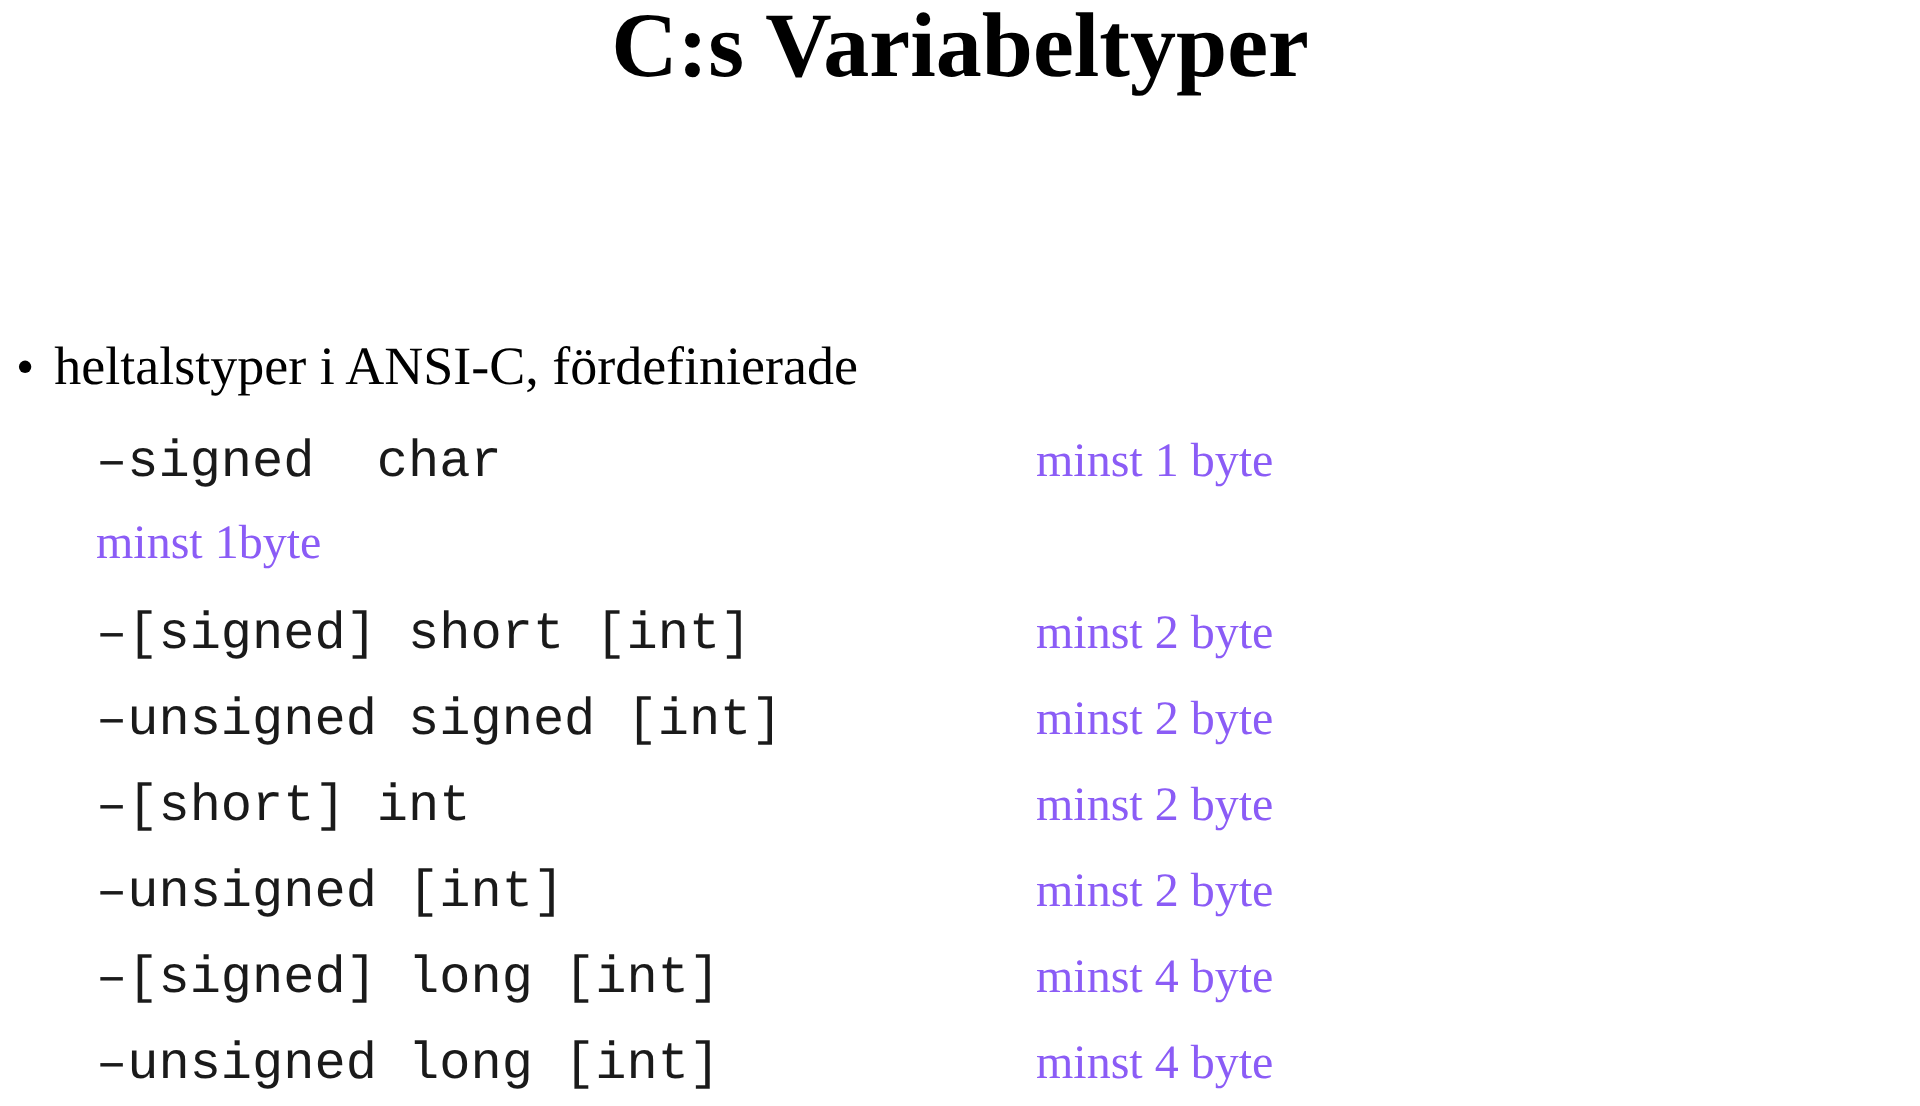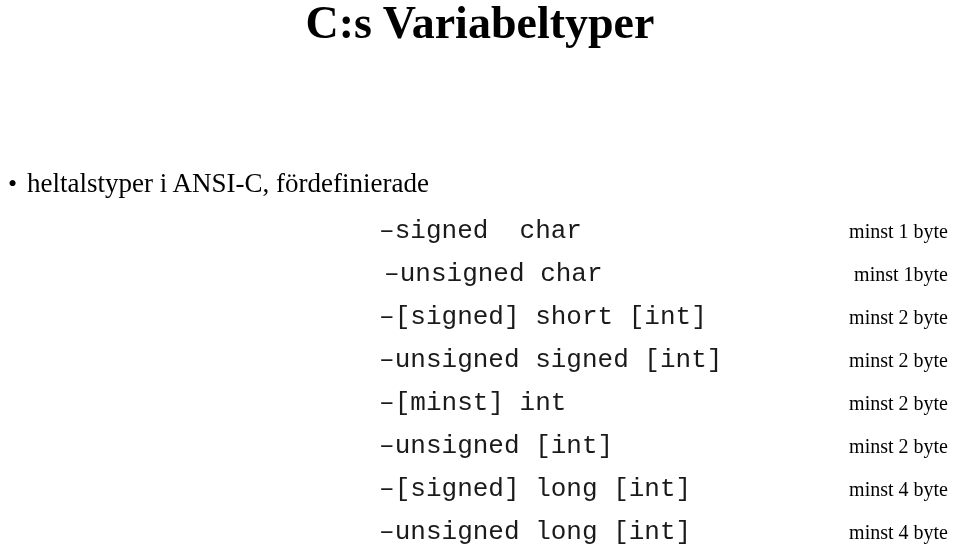--- a/index.html
+++ b/index.html
@@ -89,33 +89,32 @@
   #type-list {
     position: absolute;
     left: 48px;
     top: 216px;
     width: 900px;
   }
   .type-row {
     display: flex;
     align-items: baseline;
     height: 43px;
-    justify-content: flex-end;
   }
   .type-decl {
     width: 470px;
     font-family: "Liberation Mono", monospace;
     font-size: 26px;
     color: #1a1a1a;
     white-space: pre;
   }
   .type-size {
     font-family: "Liberation Serif", serif;
-    font-size: 20px;
-    color: #000000;
+    font-size: 24px;
+    color: #8b5cf6;
     white-space: nowrap;
   }
 </style>
 </head>
 <body>
 
 <div id="slide">
 
   <div id="slide-title">C:s Variabeltyper</div>
 
@@ -126,36 +125,35 @@
   </div>
 
   <div id="type-list">
 
     <div class="type-row">
       <span class="type-decl"><span>–</span><span>signed  char</span></span>
       <span class="type-size">minst 1 byte</span>
     </div>
 
     <div class="type-row">
-      <span class="type-decl"><span>–</span><span>unsigned char</span></span>
       <span class="type-size">minst 1byte</span>
     </div>
 
     <div class="type-row">
       <span class="type-decl"><span>–</span><span>[signed] short [int]</span></span>
       <span class="type-size">minst 2 byte</span>
     </div>
 
     <div class="type-row">
       <span class="type-decl"><span>–</span><span>unsigned signed [int]</span></span>
       <span class="type-size">minst 2 byte</span>
     </div>
 
     <div class="type-row">
-      <span class="type-decl"><span>–</span><span>[minst] int</span></span>
+      <span class="type-decl"><span>–</span><span>[short] int</span></span>
       <span class="type-size">minst 2 byte</span>
     </div>
 
     <div class="type-row">
       <span class="type-decl"><span>–</span><span>unsigned [int]</span></span>
       <span class="type-size">minst 2 byte</span>
     </div>
 
     <div class="type-row">
       <span class="type-decl"><span>–</span><span>[signed] long [int]</span></span>

